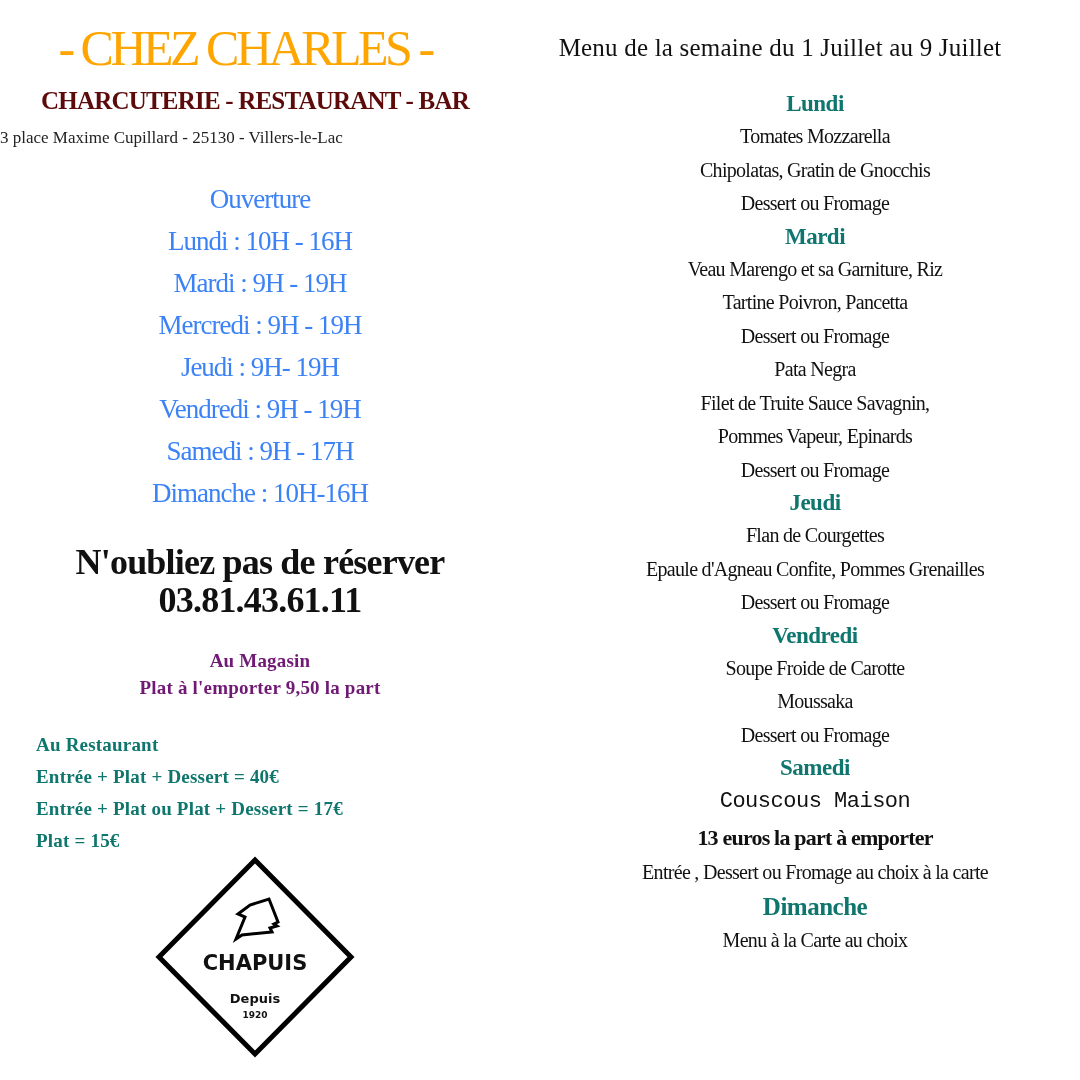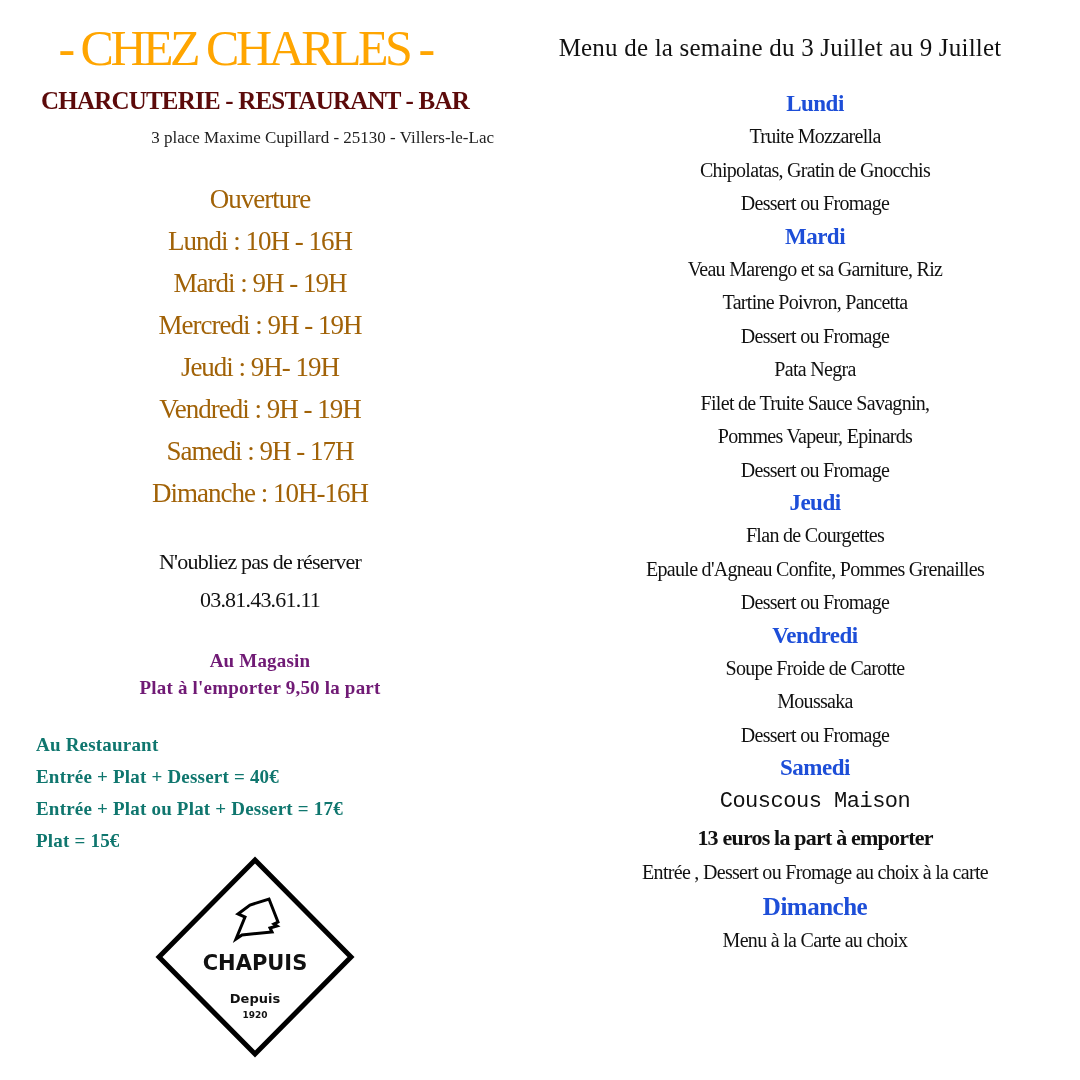--- a/index.html
+++ b/index.html
@@ -13,33 +13,33 @@
     #brand-title {
       left: 0; width: 490px; top: 20px; text-align: center;
       font-size: 50px; line-height: 56px; color: #FFA500; letter-spacing: -3.5px;
       font-family: "Liberation Serif", serif;
     }
     #brand-subtitle {
       left: 0; width: 510px; top: 86px; text-align: center;
       font-size: 25px; line-height: 30px; color: #5C0A0A; font-weight: bold; letter-spacing: -0.8px;
     }
     #brand-address {
-      left: 0; width: 494px; top: 127px; text-align: right;
+      left: 0; width: 494px; top: 127px; text-align: left;
       font-size: 17px; line-height: 22px; color: #222;
     }
     #hours {
       left: 60px; width: 400px; top: 178px;
     }
     #hours .hours-title, #hours .hours-row {
-      text-align: center; font-size: 27px; line-height: 42px; letter-spacing: -1px; color: #a16207;
+      text-align: center; font-size: 27px; line-height: 42px; letter-spacing: -1px; color: #3b82f6;
     }
     #reserve {
       left: 60px; width: 400px; top: 543px; text-align: center;
     }
-    #reserve .reserve-line { font-size: 22px; line-height: 38px; font-weight: normal; letter-spacing: -0.8px; }
+    #reserve .reserve-line { font-size: 36px; line-height: 38px; font-weight: bold; letter-spacing: -0.8px; }
     #shop {
       left: 60px; width: 400px; top: 647px; text-align: center; color: #701a75;
     }
     #shop .shop-line { font-size: 19px; line-height: 27px; font-weight: bold; letter-spacing: 0.2px; }
     #restaurant {
       left: 36px; width: 480px; top: 729px; color: #0f766e;
     }
     #restaurant .resto-line { font-size: 19px; line-height: 32px; font-weight: bold; letter-spacing: 0.2px; }
 
     #logo { left: 155px; top: 856px; width: 200px; height: 202px; }
@@ -47,21 +47,21 @@
 
     
     #week-title {
       left: 510px; width: 540px; top: 30px; text-align: center;
       font-size: 25px; line-height: 36px; color: #111; letter-spacing: 0.2px;
     }
     #menu {
       left: 600px; width: 430px; top: 88px; text-align: center;
     }
     .day-name {
-      color: #1d4ed8; font-size: 23px; line-height: 32px; font-weight: bold; letter-spacing: -0.5px;
+      color: #0f766e; font-size: 23px; line-height: 32px; font-weight: bold; letter-spacing: -0.5px;
     }
     .dish {
       font-size: 20px; line-height: 33.5px; color: #111; letter-spacing: -0.7px;
     }
     .dish.big { font-size: 22px; line-height: 36px; letter-spacing: -0.5px; font-family: Liberation Mono, monospace; }
     .dish.bold { font-weight: bold; font-size: 22px; line-height: 36px; letter-spacing: -0.8px; }
     .dimanche .day-name { font-size: 25px; line-height: 34px; }
   </style>
 </head>
 <body>
@@ -103,26 +103,26 @@
     <polygon points="100,4 196,101 100,198 4,101" fill="#fff" stroke="#000" stroke-width="5"></polygon>
     <g>
       <polygon points="83,58 95,49 114,43 123,66 119,68 122,70 115,72 117,76 87,79 81,83 90,61 83,58" fill="none" stroke="#000" stroke-width="3" stroke-linejoin="miter"></polygon>
     </g>
     <text x="100" y="114" text-anchor="middle" font-family="DejaVu Sans, sans-serif" font-weight="bold" font-size="21" fill="#111">CHAPUIS</text>
     <text x="100" y="147" text-anchor="middle" font-family="DejaVu Sans, sans-serif" font-weight="bold" font-size="13" fill="#111">Depuis</text>
     <text x="100" y="162" text-anchor="middle" font-family="DejaVu Sans, sans-serif" font-weight="bold" font-size="9" fill="#111">1920</text>
   </svg>
 </div>
 
-<div id="week-title" class="abs">Menu de la semaine du 3 Juillet au 9 Juillet</div>
+<div id="week-title" class="abs">Menu de la semaine du 1 Juillet au 9 Juillet</div>
 
 <div id="menu" class="abs">
   <div class="day">
     <div class="day-name">Lundi</div>
-    <div class="dish">Truite Mozzarella</div>
+    <div class="dish">Tomates Mozzarella</div>
     <div class="dish">Chipolatas, Gratin de Gnocchis</div>
     <div class="dish">Dessert ou Fromage</div>
   </div>
   <div class="day">
     <div class="day-name">Mardi</div>
     <div class="dish">Veau Marengo et sa Garniture, Riz</div>
     <div class="dish">Tartine Poivron, Pancetta</div>
     <div class="dish">Dessert ou Fromage</div>
   </div>
   <div class="day">

